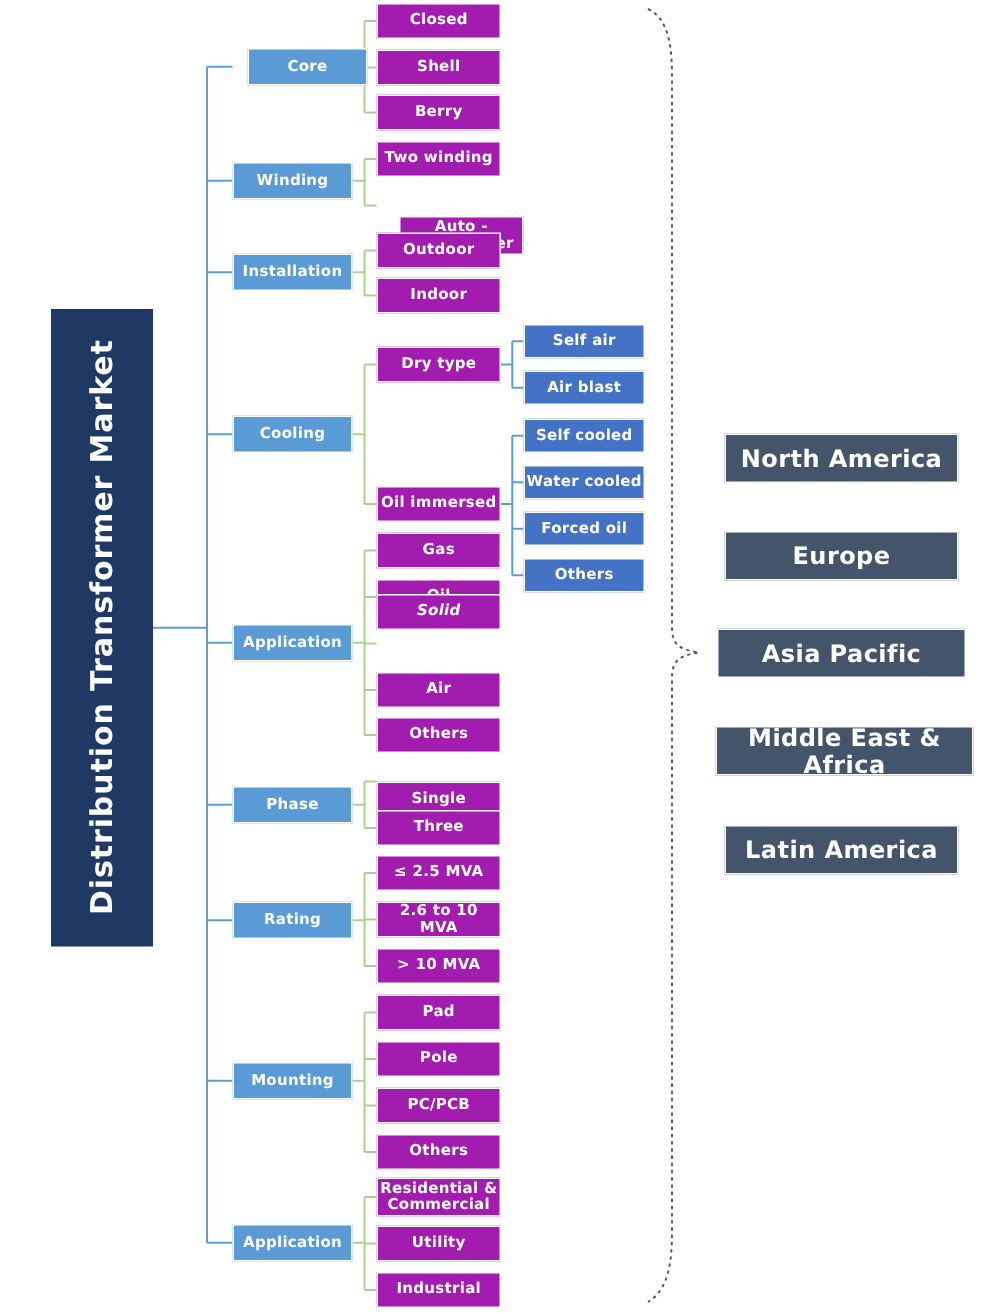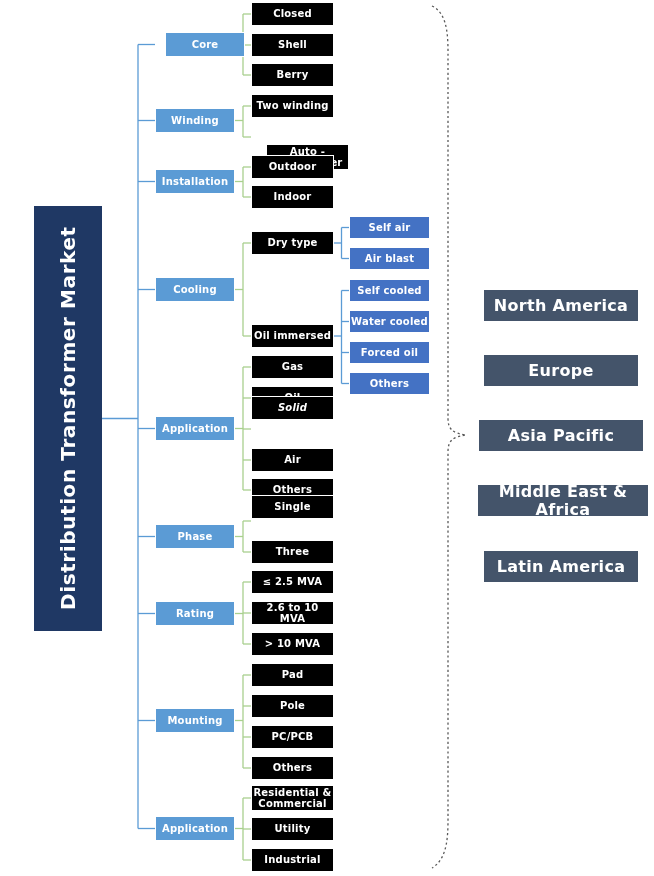--- a/index.html
+++ b/index.html
@@ -38,21 +38,21 @@
     letter-spacing: 0.6px;
     writing-mode: vertical-rl;
     transform: rotate(180deg);
     border: none;
   }
   .lvl1-node {
     background: #5B9BD5;
     font-size: 10px;
   }
   .lvl2-node {
-    background: #000000;
+    background: #a21caf;
     font-size: 10px;
   }
   .lvl3-node {
     background: #4472C4;
     font-size: 10px;
   }
   .region-node {
     background: #44546A;
     font-size: 16px;
     letter-spacing: 0.3px;
@@ -192,21 +192,21 @@
       <div class="node lvl3-node" style="left: 349px; top: 310px; width: 81px; height: 23px;">Water cooled</div>
       <div class="node lvl3-node" style="left: 349px; top: 341px; width: 81px; height: 23px; text-align: right;">Forced oil</div>
       <div class="node lvl3-node" style="left: 349px; top: 372px; width: 81px; height: 23px;">Others</div>
       <div class="node lvl1-node" style="left: 155px; top: 416px; width: 80px; height: 25px;">Application</div>
       <div class="node lvl2-node" style="left: 251px; top: 355px; width: 83px; height: 24px;">Gas</div>
       <div class="node lvl2-node" style="left: 251px; top: 386px; width: 83px; height: 24px;">Oil</div>
       <div class="node lvl2-node" style="left: 251px; top: 396px; width: 83px; height: 24px; font-style: italic;">Solid</div>
       <div class="node lvl2-node" style="left: 251px; top: 448px; width: 83px; height: 24px;">Air</div>
       <div class="node lvl2-node" style="left: 251px; top: 478px; width: 83px; height: 24px;">Others</div>
       <div class="node lvl1-node" style="left: 155px; top: 524px; width: 80px; height: 25px;">Phase</div>
-      <div class="node lvl2-node" style="left: 251px; top: 495px; width: 83px; height: 24px; text-align: center;">Single</div>
+      <div class="node lvl2-node" style="left: 251px; top: 521px; width: 83px; height: 24px; text-align: center;">Single</div>
       <div class="node lvl2-node" style="left: 251px; top: 540px; width: 83px; height: 24px;">Three</div>
       <div class="node lvl1-node" style="left: 155px; top: 601px; width: 80px; height: 25px;">Rating</div>
       <div class="node lvl2-node" style="left: 251px; top: 570px; width: 83px; height: 24px;">≤ 2.5 MVA</div>
       <div class="node lvl2-node" style="left: 251px; top: 601px; width: 83px; height: 24px;">2.6 to 10 MVA</div>
       <div class="node lvl2-node" style="left: 251px; top: 632px; width: 83px; height: 24px;">&gt; 10 MVA</div>
       <div class="node lvl1-node" style="left: 155px; top: 708px; width: 80px; height: 25px;">Mounting</div>
       <div class="node lvl2-node" style="left: 251px; top: 663px; width: 83px; height: 24px;">Pad</div>
       <div class="node lvl2-node" style="left: 251px; top: 694px; width: 83px; height: 24px;">Pole</div>
       <div class="node lvl2-node" style="left: 251px; top: 725px; width: 83px; height: 24px;">PC/PCB</div>
       <div class="node lvl2-node" style="left: 251px; top: 756px; width: 83px; height: 24px;">Others</div>

